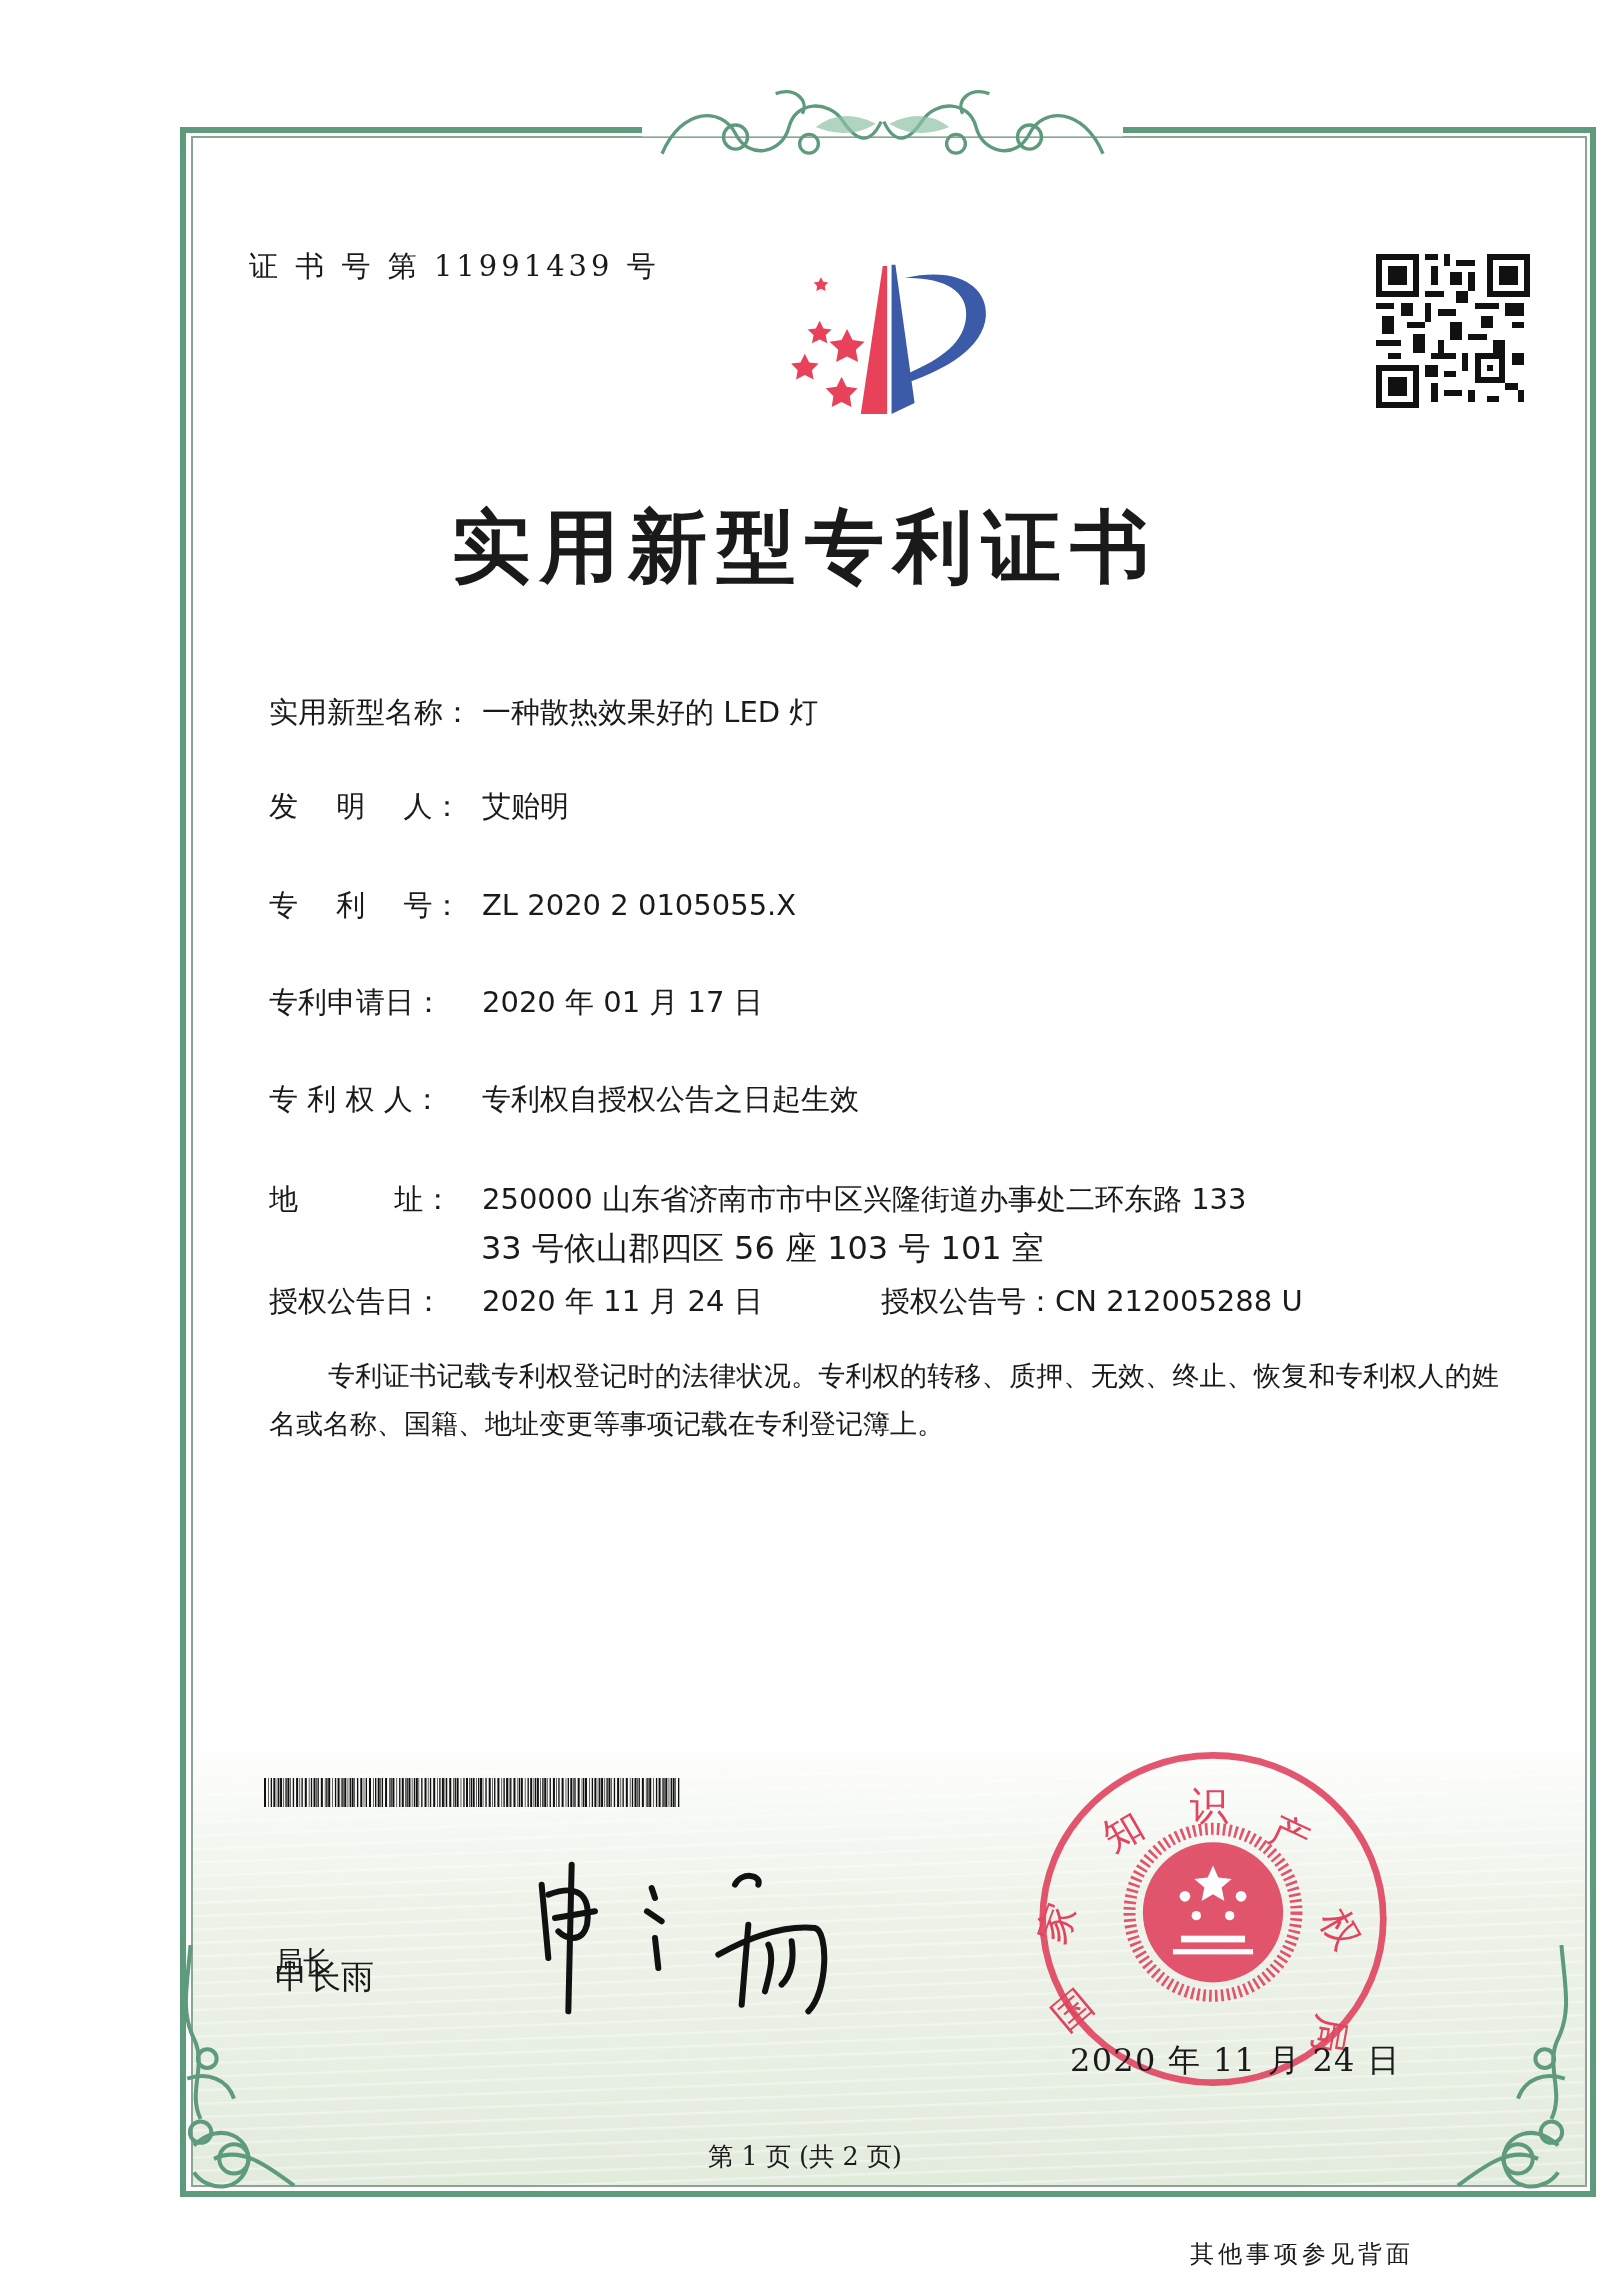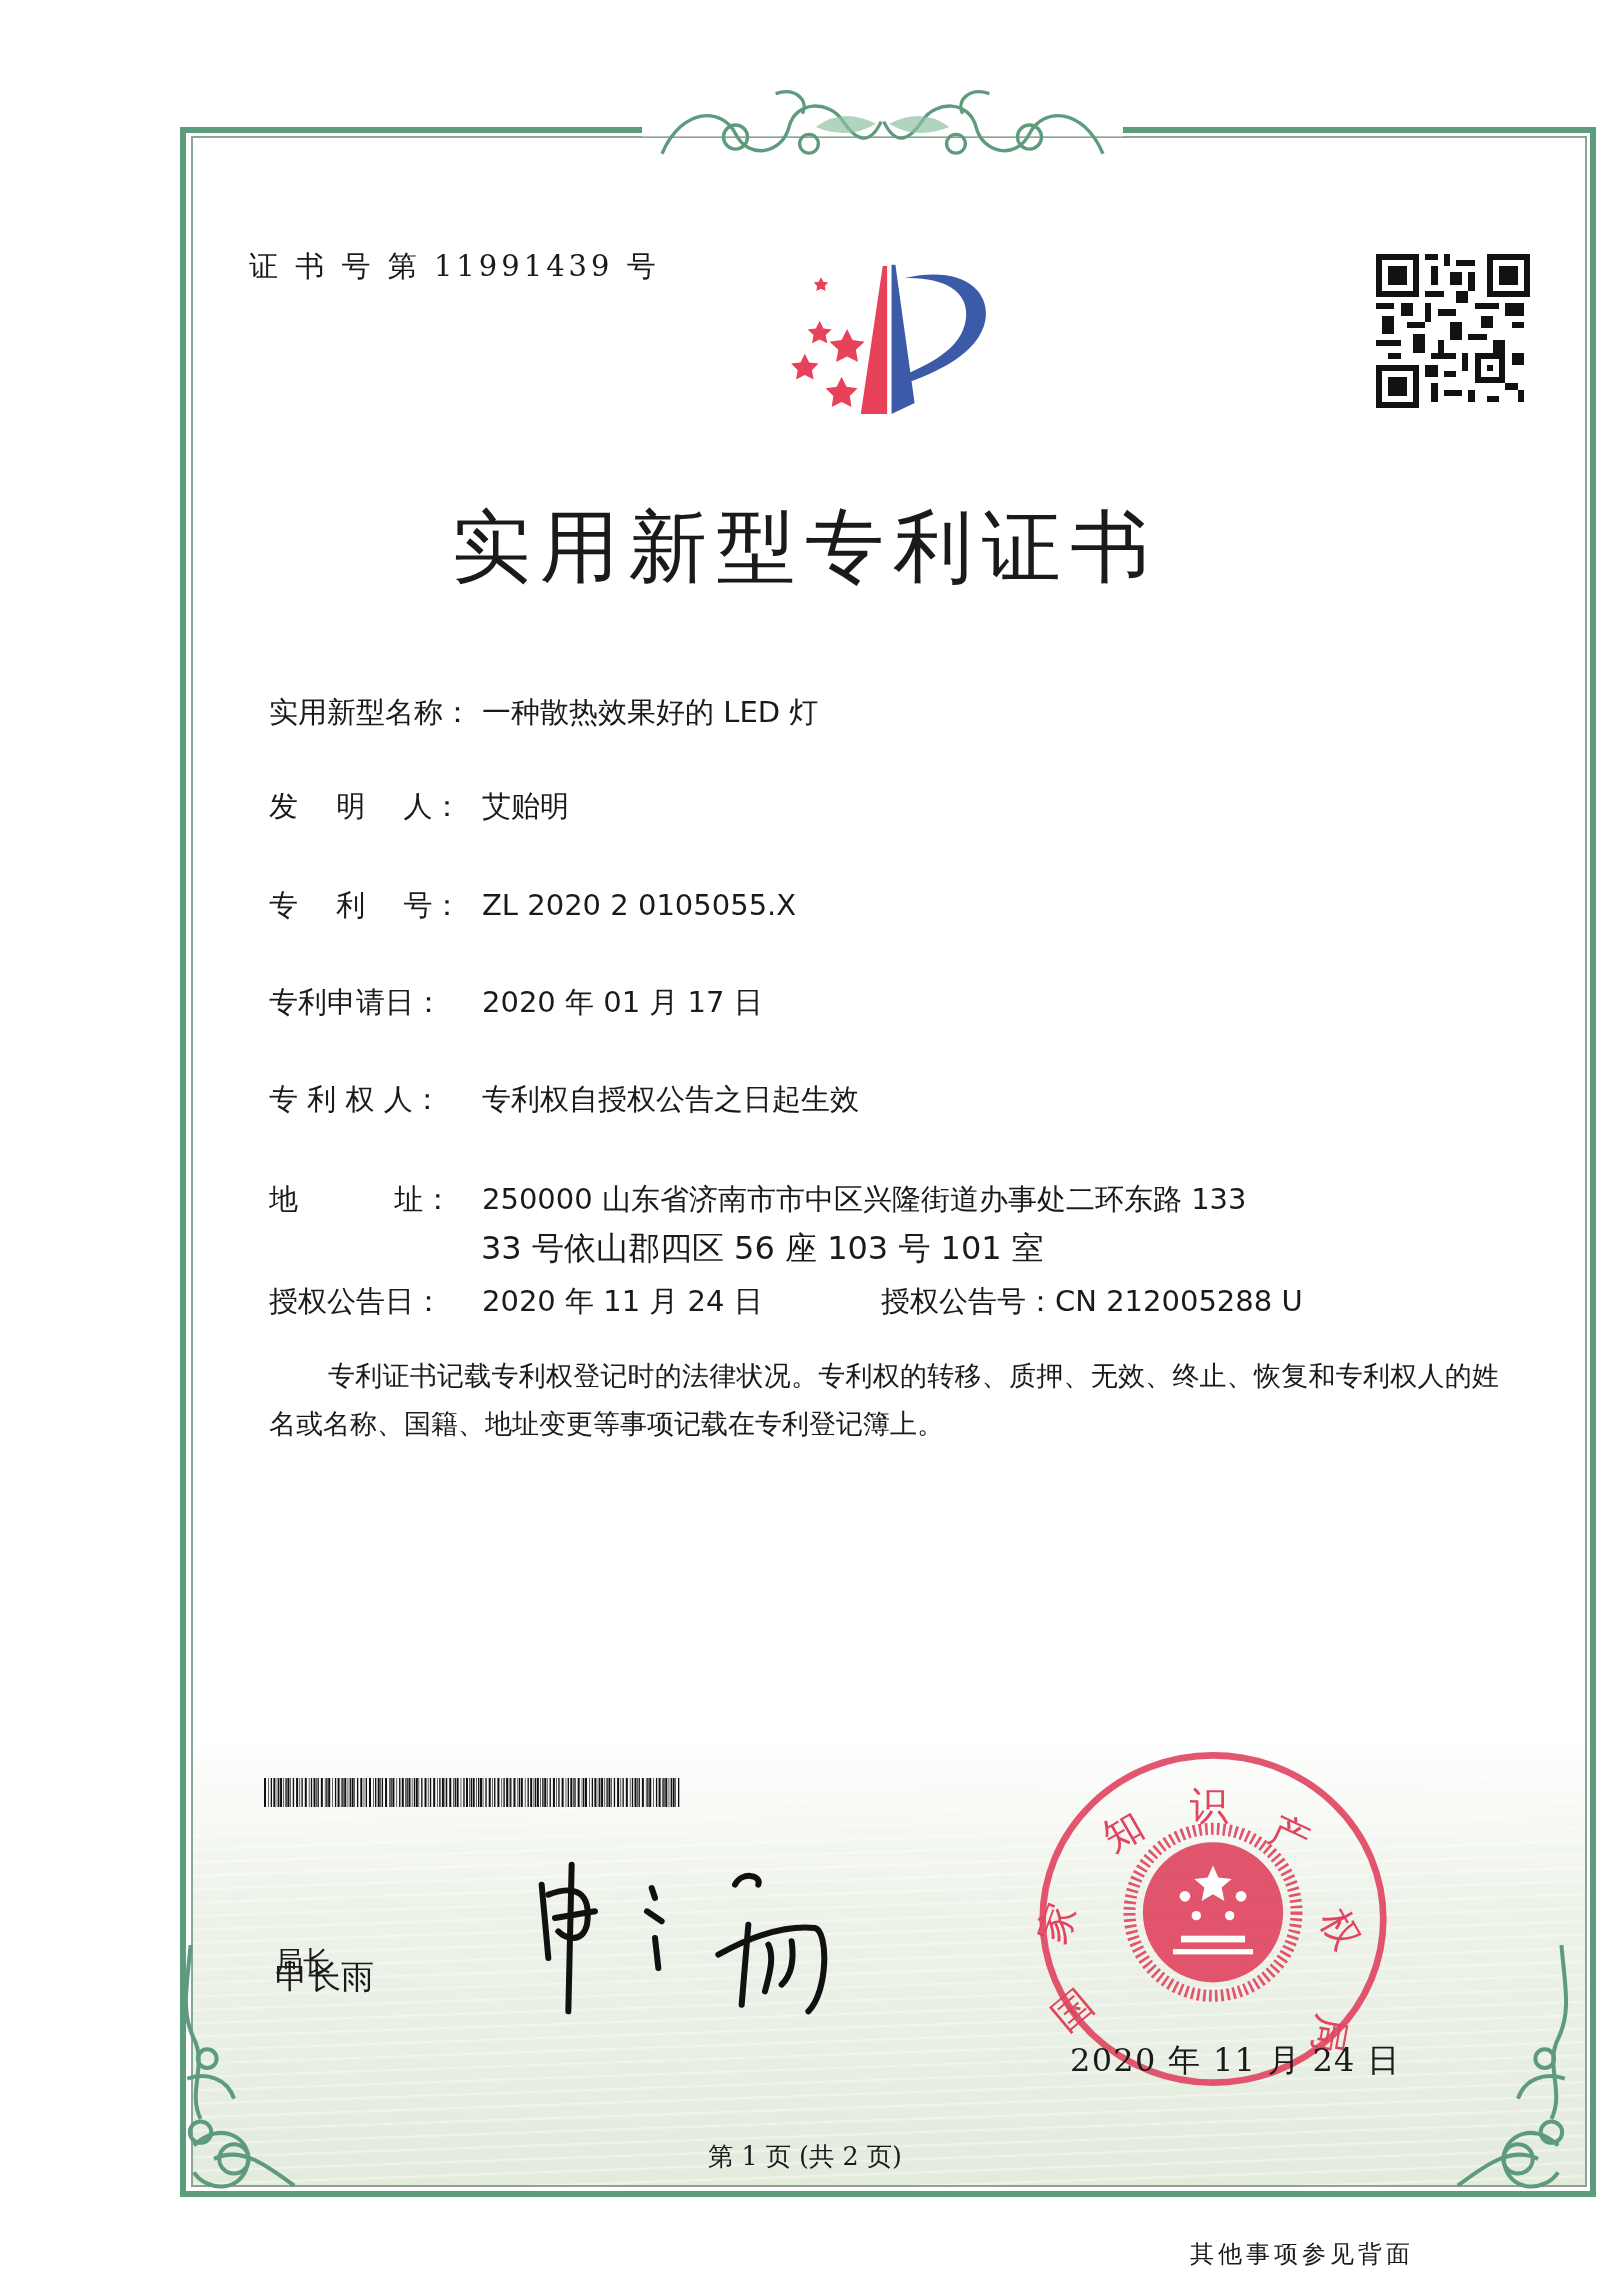--- a/index.html
+++ b/index.html
@@ -16,21 +16,21 @@
            opacity:.8; }
   .top-ornament { position:absolute; left:642px; top:80px; width:481px; height:94px; }
   .corner { position:absolute; width:134px; height:254px; }
   .corner.bl { left:167px; top:1945px; }
   .corner.br { left:1451px; top:1945px; transform:scaleX(-1); }
 
   .cert-no { position:absolute; left:237px; top:247px; font-size:29px; letter-spacing:4px;margin-left:12px; }
   .logo { position:absolute; left:762px; top:241px; width:247px; height:187px; }
   .qr { position:absolute; left:1376px; top:254px; width:154px; height:154px; }
   .title { position:absolute; left:0; width:1610px; top:495px; text-align:center;
-           font-size:79px; letter-spacing:9.4px; font-family:"DejaVu Sans","Liberation Sans",sans-serif; font-weight:normal; }
+           font-size:79px; letter-spacing:9.4px; font-family:"DejaVu Sans","Liberation Sans",sans-serif; font-weight:bold; }
 
   .field { position:absolute; left:269px; font-size:29px; white-space:nowrap; font-family:"DejaVu Sans","Liberation Sans",sans-serif; }
   .field .lbl { display:inline-block; width:213px; }
   .field .val { display:inline-block; }
   .addr2 { position:absolute; left:481px; top:1227px; font-size:32px; font-family:"DejaVu Sans","Liberation Sans",sans-serif; }
   .field2 { position:absolute; left:881px; top:1282px; font-size:29px; font-family:"DejaVu Sans","Liberation Sans",sans-serif; white-space:nowrap; }
 
   .para { position:absolute; left:269px; width:1230px; font-size:27px; line-height:48px;
           font-family:"DejaVu Serif","Liberation Serif",serif; text-align:justify; }
   .para p { margin:0; text-indent:59px; }

